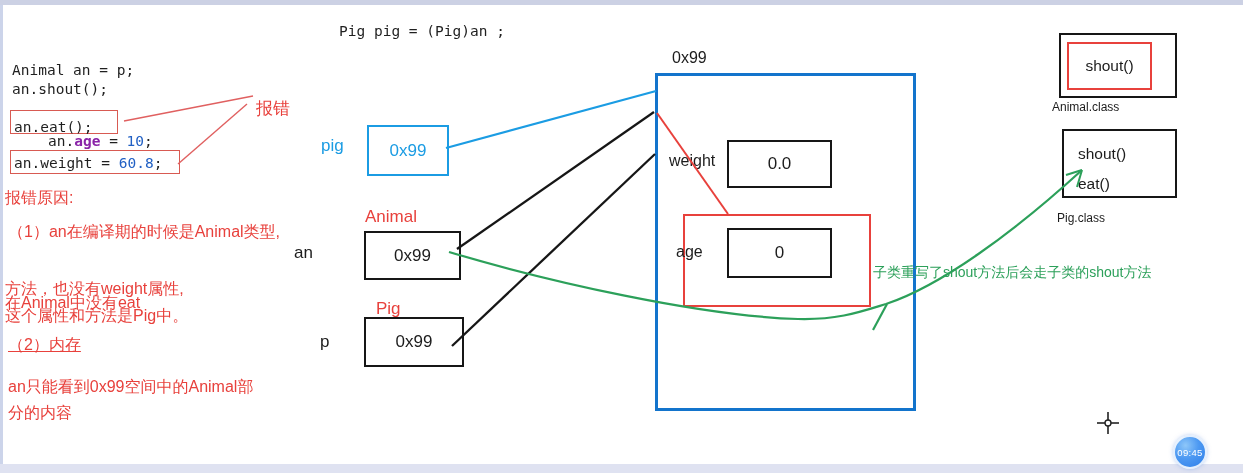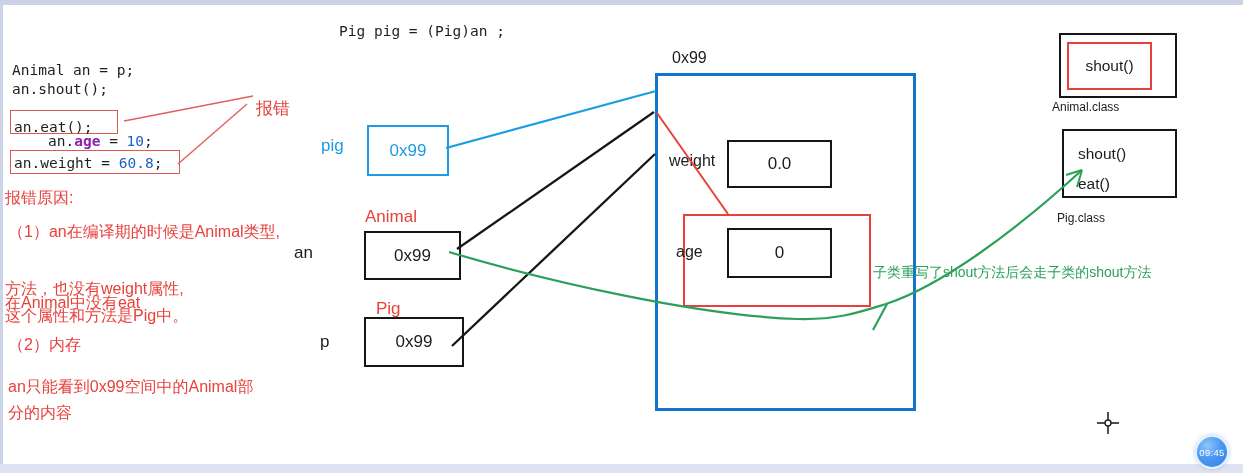--- a/index.html
+++ b/index.html
@@ -33,21 +33,20 @@
   .class-label{position:absolute;font-size:12px;white-space:nowrap;}
   .green-note{position:absolute;color:#2ca05a;font-size:14px;white-space:nowrap;}
   .svg-overlay{position:absolute;left:0;top:0;width:1243px;height:473px;pointer-events:none;z-index:6;}
   .timer{
     position:absolute;left:1173px;top:435px;width:34px;height:34px;border-radius:50%;
     background:radial-gradient(circle at 35% 28%, #8ec7f9 0%, #4d99f2 45%, #2d7ee9 100%);
     border:2px solid rgba(255,255,255,0.85);box-sizing:border-box;
     display:flex;align-items:center;justify-content:center;
     color:#fff;font-size:9.5px;letter-spacing:0.3px;z-index:7;
     box-shadow:0 0 4px rgba(120,160,230,0.5);
-    margin-left:22px;
   }
 </style>
 </head>
 <body>
 
 <div class="stage">
 
   <div class="band-top"></div>
   <div class="band-bottom"></div>
   <div class="band-left"></div>
@@ -63,21 +62,21 @@
   <div class="redbox" style="left:10px;top:150px;width:168px;height:22px;"></div>
   <div class="abs code" style="left:14px;top:155px;"><span>an.weight = </span><span class="num">60.8</span><span>;</span></div>
 
   <div class="abs red-text" style="left:256px;top:97px;font-size:17px;">报错</div>
 
   <div class="abs red-text" style="left:5px;top:188px;">报错原因:</div>
   <div class="abs red-text" style="left:8px;top:222px;">（1）an在编译期的时候是Animal类型,</div>
   <div class="abs red-text" style="left:5px;top:253px;margin-top:40px;">在Animal中没有eat</div>
   <div class="abs red-text" style="left:5px;top:279px;">方法，也没有weight属性,</div>
   <div class="abs red-text" style="left:5px;top:306px;">这个属性和方法是Pig中。</div>
-  <div class="abs red-text" style="left:8px;top:335px;">（2）内存</div>
+  <div class="abs red-text" style="left:8px;top:335px;text-decoration:underline;">（2）内存</div>
   <div class="abs red-text" style="left:8px;top:377px;">an只能看到0x99空间中的Animal部</div>
   <div class="abs red-text" style="left:8px;top:403px;">分的内容</div>
 
   <div class="abs code" style="left:339px;top:23px;font-weight:normal;">Pig pig = (Pig)an ;</div>
 
   <div class="lbl blue" style="left:321px;top:136px;">pig</div>
   <div class="refbox bluebdr" style="left:367px;top:125px;width:78px;height:47px;">
       <span>0x99</span>
     </div>
 

